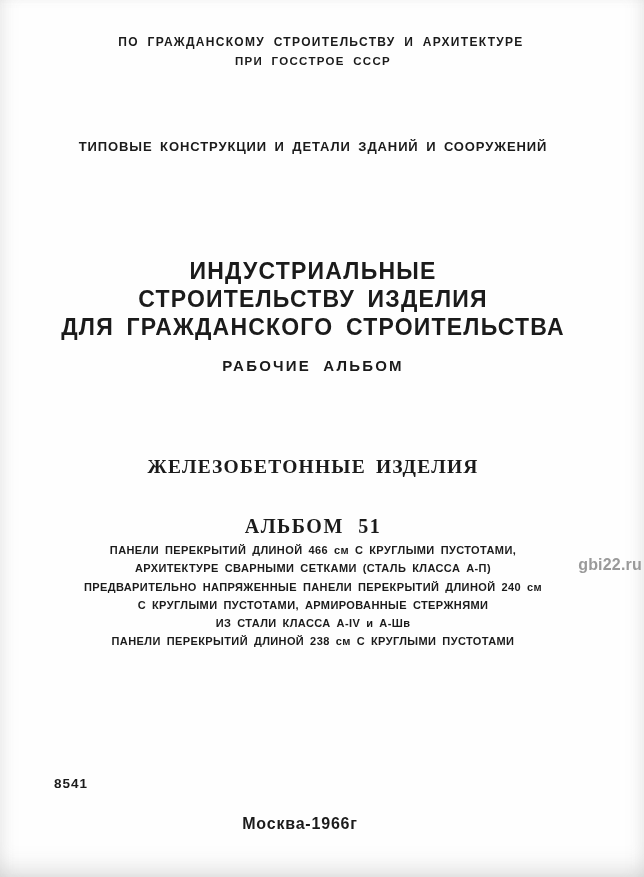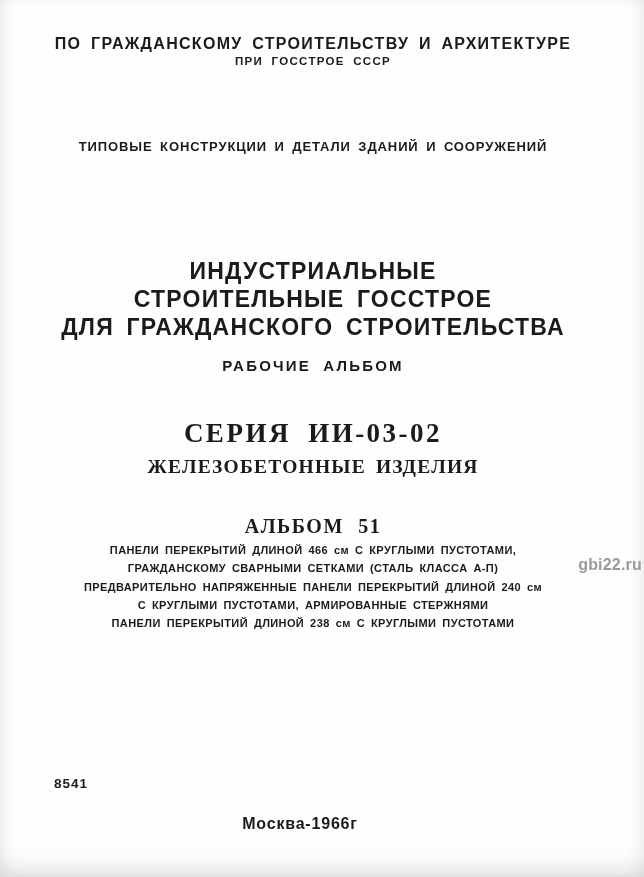--- a/index.html
+++ b/index.html
@@ -26,21 +26,21 @@
   .cblock {
     position: absolute;
     left: 0;
     width: 626px;
     text-align: center;
     white-space: nowrap;
   }
   .sans-b { font-family: "Liberation Sans", sans-serif; font-weight: bold; }
   .serif-b { font-family: "Liberation Serif", serif; font-weight: bold; }
 
-  .publisher-1 { top: 35px;  font-size: 16px; letter-spacing: 1.3px; word-spacing: 4px; }
+  .publisher-1 { top: 35px;  font-size: 12px; letter-spacing: 1.3px; word-spacing: 4px; padding-left: 8px; }
   .publisher-2 { top: 55px;  font-size: 11.5px; letter-spacing: 1.3px; word-spacing: 4px; }
 
   .series-title { top: 139px; font-size: 13px; letter-spacing: 0.9px; word-spacing: 3px; }
 
   .main-title {
     top: 221px;
     font-size: 23px;
     line-height: 28px;
     letter-spacing: 1.2px;
     word-spacing: 5px;
@@ -97,37 +97,37 @@
 <div class="page">
 
   <div class="cblock sans-b publisher-1">ПО ГРАЖДАНСКОМУ СТРОИТЕЛЬСТВУ И АРХИТЕКТУРЕ</div>
 
   <div class="cblock sans-b publisher-2">ПРИ ГОССТРОЕ СССР</div>
 
   <div class="cblock sans-b series-title">ТИПОВЫЕ КОНСТРУКЦИИ И ДЕТАЛИ ЗДАНИЙ И СООРУЖЕНИЙ</div>
 
   <div class="cblock sans-b main-title">
     <div>ИНДУСТРИАЛЬНЫЕ</div>
-    <div>СТРОИТЕЛЬНЫЕ ГОССТРОЕ</div>
+    <div>СТРОИТЕЛЬСТВУ ИЗДЕЛИЯ</div>
     <div>ДЛЯ ГРАЖДАНСКОГО СТРОИТЕЛЬСТВА</div>
   </div>
 
   <div class="cblock sans-b doc-type">РАБОЧИЕ АЛЬБОМ</div>
 
-  <div class="cblock serif-b series-code">СЕРИЯ ИИ-03-02</div>
 
   <div class="cblock serif-b material">ЖЕЛЕЗОБЕТОННЫЕ ИЗДЕЛИЯ</div>
 
   <div class="cblock serif-b album-no">АЛЬБОМ 51</div>
 
   <div class="cblock sans-b album-contents">
     <div>ПАНЕЛИ ПЕРЕКРЫТИЙ ДЛИНОЙ 466 см С КРУГЛЫМИ ПУСТОТАМИ,</div>
-    <div>ГРАЖДАНСКОМУ СВАРНЫМИ СЕТКАМИ (СТАЛЬ КЛАССА А-П)</div>
+    <div>АРХИТЕКТУРЕ СВАРНЫМИ СЕТКАМИ (СТАЛЬ КЛАССА А-П)</div>
     <div>ПРЕДВАРИТЕЛЬНО НАПРЯЖЕННЫЕ ПАНЕЛИ ПЕРЕКРЫТИЙ ДЛИНОЙ 240 см</div>
     <div>С КРУГЛЫМИ ПУСТОТАМИ, АРМИРОВАННЫЕ СТЕРЖНЯМИ</div>
+    <div>ИЗ СТАЛИ КЛАССА А-IV и А-Шв</div>
     <div>ПАНЕЛИ ПЕРЕКРЫТИЙ ДЛИНОЙ 238 см С КРУГЛЫМИ ПУСТОТАМИ</div>
   </div>
 
   <div class="sans-b print-code">8541</div>
 
   <div class="sans-b imprint">Москва-1966г</div>
 
   <div class="watermark">gbi22.ru</div>
 
 </div>

